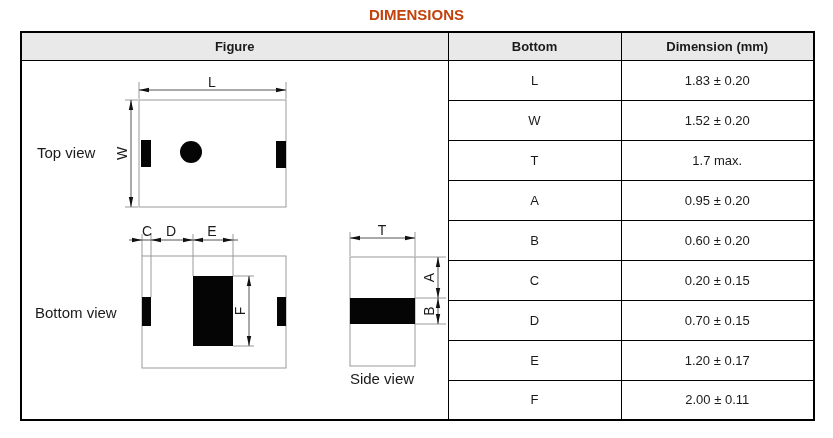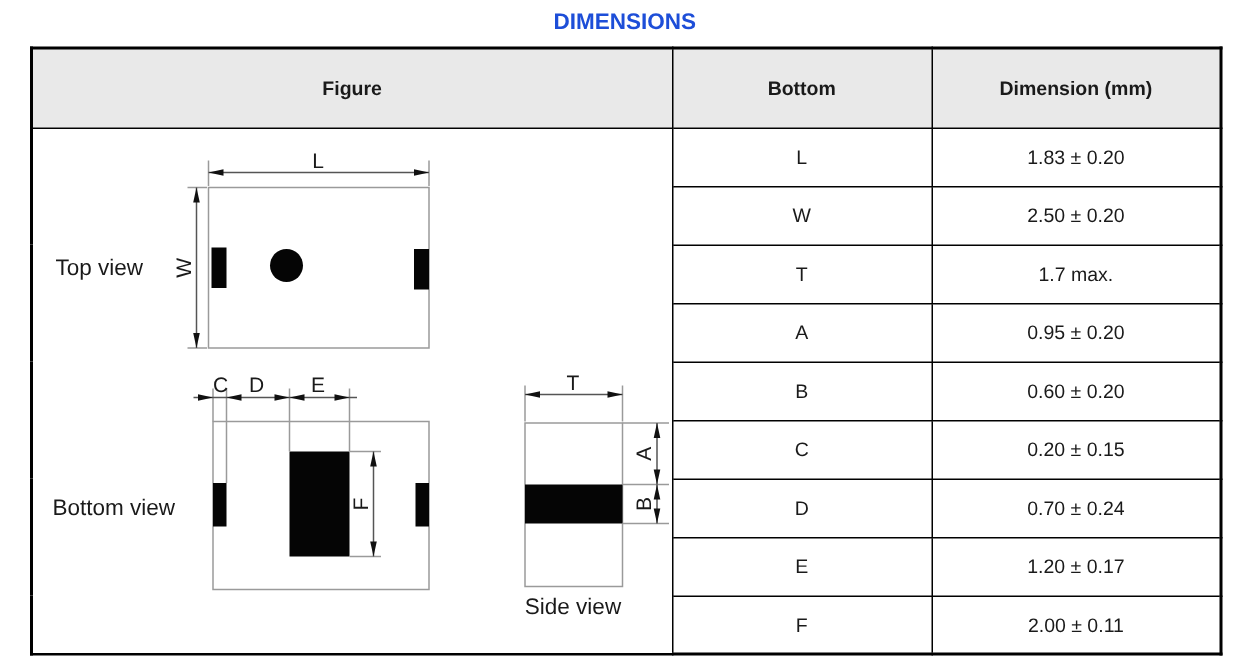--- a/index.html
+++ b/index.html
@@ -3,35 +3,35 @@
 <meta charset="utf-8">
 <style>
   * { margin:0; padding:0; box-sizing:border-box; }
   html,body { background:#ffffff; }
   body {
     width:833px; height:438px; position:relative; overflow:hidden;
     font-family:"Liberation Sans", sans-serif; color:#1a1a1a;
   }
   .page-title {
     position:absolute; top:6px; left:0; width:833px;
-    text-align:center; font-size:15px; font-weight:bold; color:#1d4ed8;
+    text-align:center; font-size:15px; font-weight:bold; color:#c2410c;
   }
   table.dims {
     position:absolute; left:20px; top:31px;
     width:793px; height:390px;
     border-collapse:collapse; table-layout:fixed;
     border:2px solid #000;
   }
   table.dims th, table.dims td {
     border:1.5px solid #000;
     text-align:center; vertical-align:middle;
     font-size:13px;
   }
   table.dims th {
-    background:#e9e9e9; font-weight:bold; height:53px;
+    background:#e9e9e9; font-weight:bold; height:28px;
   }
   table.dims td.sym, table.dims td.val { height:39px; font-weight:normal; }
   td.figcell { padding:0; vertical-align:top; position:relative; background:#fff; }
   td.figcell svg { display:block; position:absolute; left:0; top:0; }
 
   
   .outline { fill:none; stroke:#9a9a9a; stroke-width:1; }
   .ext     { stroke:#9a9a9a; stroke-width:1; }
   .dline   { stroke:#555; stroke-width:1; }
   .ah      { fill:#111; stroke:none; }
@@ -140,41 +140,41 @@
             <text class="viewtxt" x="360" y="323" text-anchor="middle">Side view</text>
           </g>
         </svg>
 
       </td>
       <td class="sym">L</td>
       <td class="val">1.83 ± 0.20</td>
     </tr>
     <tr>
       <td class="sym">W</td>
-      <td class="val">2.50 ± 0.20</td>
+      <td class="val">1.52 ± 0.20</td>
     </tr>
     <tr>
       <td class="sym">T</td>
       <td class="val">1.7 max.</td>
     </tr>
     <tr>
       <td class="sym">A</td>
       <td class="val">0.95 ± 0.20</td>
     </tr>
     <tr>
       <td class="sym">B</td>
       <td class="val">0.60 ± 0.20</td>
     </tr>
     <tr>
       <td class="sym">C</td>
       <td class="val">0.20 ± 0.15</td>
     </tr>
     <tr>
       <td class="sym">D</td>
-      <td class="val">0.70 ± 0.24</td>
+      <td class="val">0.70 ± 0.15</td>
     </tr>
     <tr>
       <td class="sym">E</td>
       <td class="val">1.20 ± 0.17</td>
     </tr>
     <tr>
       <td class="sym">F</td>
       <td class="val">2.00 ± 0.11</td>
     </tr>
   </tbody>

